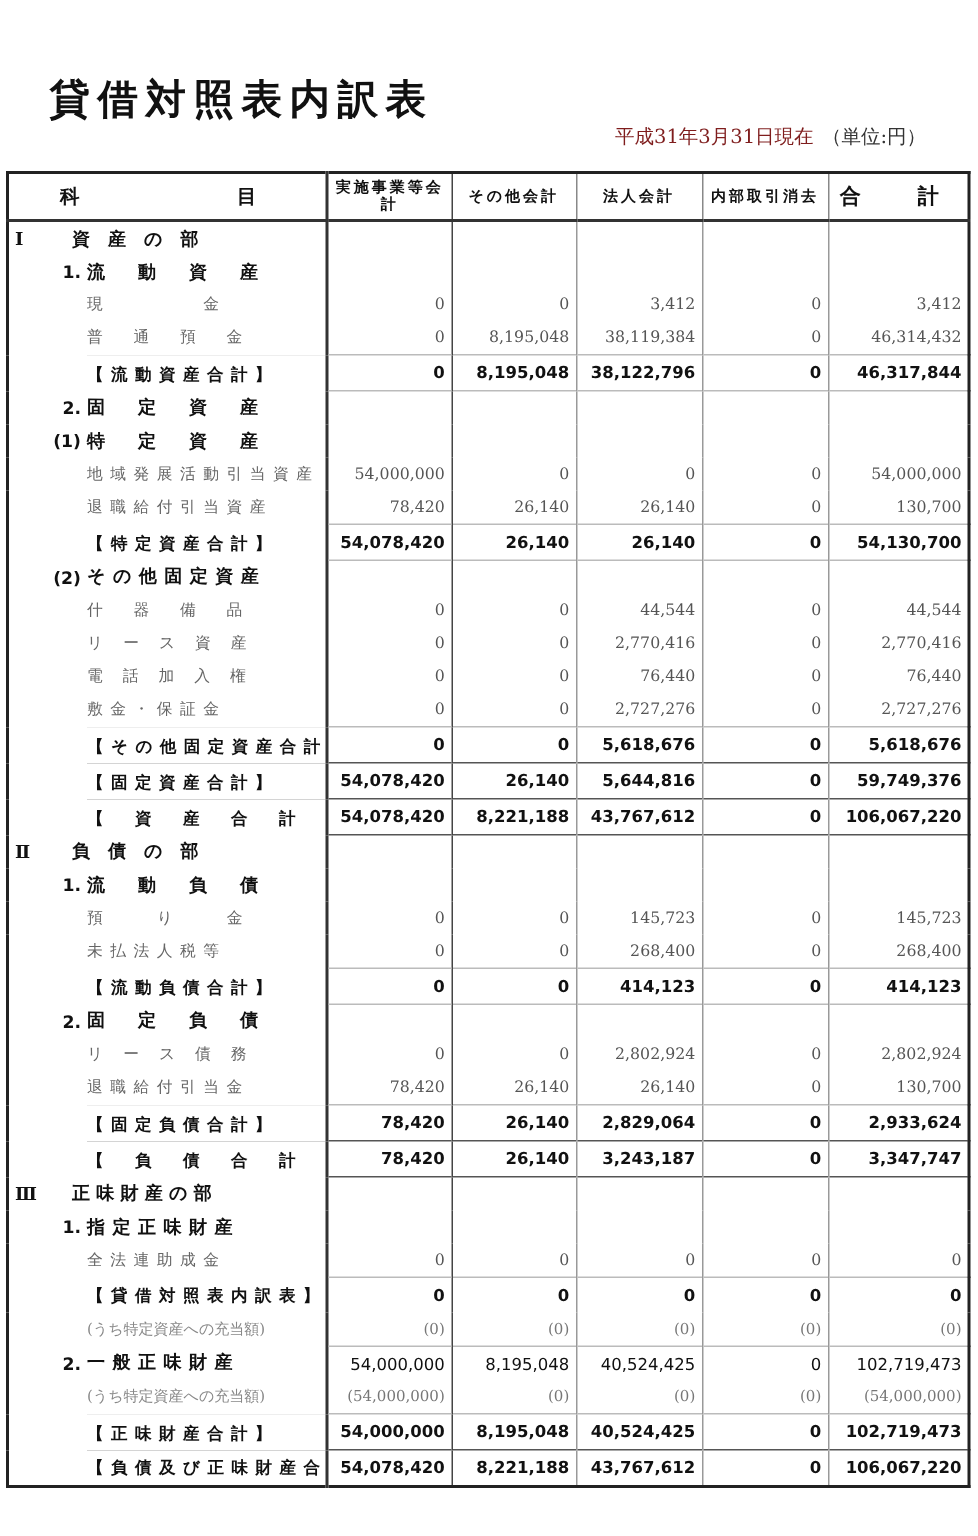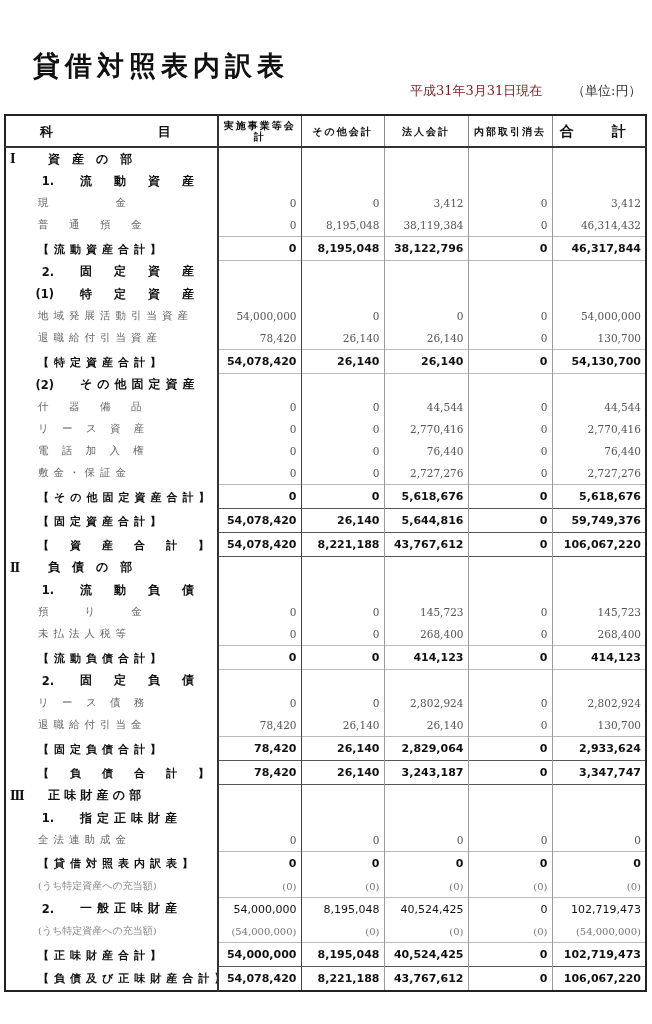--- a/index.html
+++ b/index.html
@@ -1,21 +1,21 @@
 <!DOCTYPE html>
 <html><head>
 <meta charset="utf-8">
 <style>
   html,body{margin:0;padding:0;background:#fff;}
   body{width:652px;height:1024px;position:relative;overflow:hidden;color:#111;
        font-family:"DejaVu Sans","Liberation Sans",sans-serif;}
   .title{position:absolute;left:33px;top:48px;font-size:27px;font-weight:bold;letter-spacing:5px;
          font-family:Liberation Mono, monospace;color:#111;}
   .asof{position:absolute;left:410px;top:82px;font-size:13px;font-family:"DejaVu Serif",serif;color:#7f1d1d;}
-  .unit{position:absolute;left:572px;top:82px;font-size:13px;font-family:"DejaVu Serif",serif;color:#333;}
+  .unit{position:absolute;left:548px;top:82px;font-size:13px;font-family:"DejaVu Serif",serif;color:#333;}
   table{position:absolute;left:4px;top:114px;width:641px;border-collapse:collapse;table-layout:fixed;
         border:2px solid #222;}
   col.c0{width:213px} col.c1{width:83px} col.c2{width:83px} col.c3{width:84px} col.c4{width:84px} col.c5{width:94px}
   th{height:30px;font-size:10px;font-weight:bold;border-bottom:2px solid #333;border-right:1px solid #888;
      text-align:center;padding:0;letter-spacing:2px;line-height:11px;}
   th.c0h{border-right:2px solid #333;font-size:13px;text-align:left;}
   th.c0h span.l{margin-left:34px;} th.c0h span.r{float:right;margin-right:44px;}
   th.c1h{border-right:1.5px solid #444;margin-top:36px;}
   th.big{font-size:14px;letter-spacing:12px;}
   td{height:22px;padding:0 4px;font-size:11px;text-align:right;border-right:1px solid #999;
@@ -24,26 +24,26 @@
   td.c1{border-right:1.5px solid #444;}
   td.c5{border-right:none;}
   tr.item td{color:#555;font-family:"DejaVu Serif",serif;font-size:10.5px;}
   tr.item td.lbl{color:#666;}
   tr.total td{font-weight:bold;color:#111;font-size:11px;height:23px;}
   tr.total td:not(.lbl), tr.total td.lbl .txt{}
   tr.topline td:not(.lbl){border-top:1px solid #bbb;}
   tr.topline td.lbl .in{border-top:1px solid #bbb;}
   tr.heavyline td:not(.lbl){border-top:1px solid #555;}
   tr.heavyline td.lbl .in{border-top:1px solid #555;}
-  td.lbl .in{margin-left:32px;height:100%;display:flex;align-items:center;}
+  td.lbl .in{margin-left:52px;height:100%;display:flex;align-items:center;}
   td.lbl .txt{letter-spacing:5px;}
   tr.section td.lbl .txt{font-size:12px;font-weight:bold;letter-spacing:0;}
   .secnum{display:inline-block;width:38px;padding-left:4px;font-family:"DejaVu Serif",serif;font-weight:bold;font-size:12px;}
   .subnum{display:inline-block;width:52px;text-align:right;padding-right:4px;box-sizing:border-box;font-weight:bold;font-size:11.5px;}
-  tr.head td.lbl .txt{font-weight:bold;font-size:12px;margin-left:22px;}
+  tr.head td.lbl .txt{font-weight:bold;font-size:12px;}
   tr.paren td{color:#777;font-family:"DejaVu Serif",serif;font-size:10px;}
   tr.paren td.lbl{color:#888;}
   tr.paren td.lbl .txt{letter-spacing:0;}
   td .flex{display:flex;align-items:center;height:100%;}
 </style>
 </head>
 <body>
 
 <div class="title">貸借対照表内訳表</div>
 <div class="asof">平成31年3月31日現在</div>

